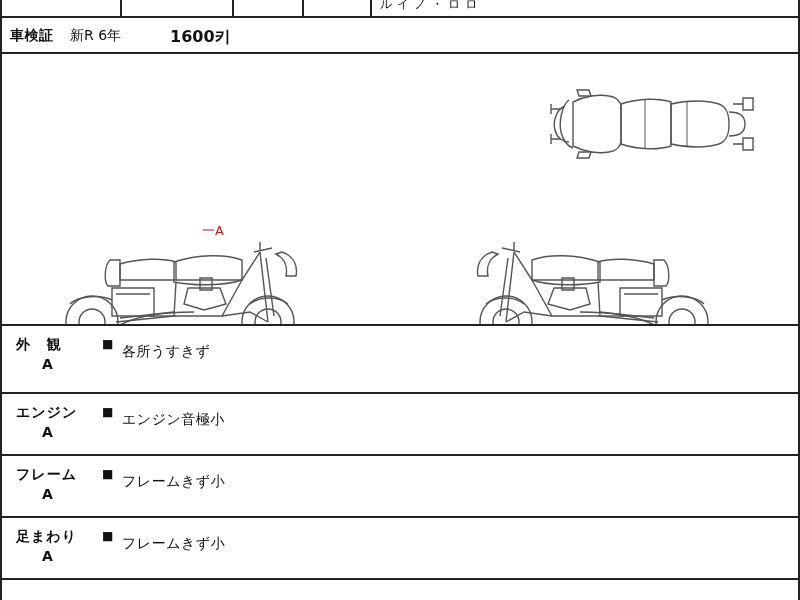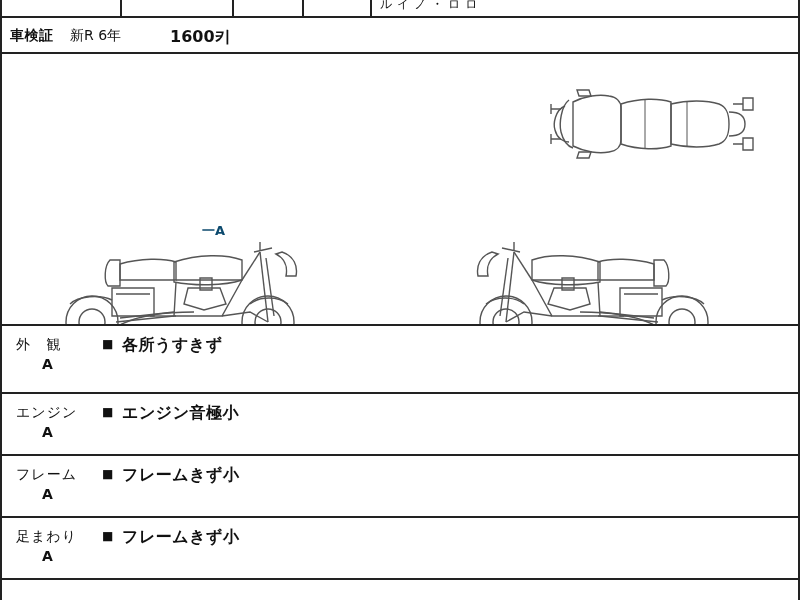--- a/index.html
+++ b/index.html
@@ -87,61 +87,61 @@
     box-sizing: border-box;
     overflow: hidden;
   }
   .draw-area svg { display: block; }
   .fig {
     position: absolute;
   }
   .mark {
     position: absolute;
     font-size: 13px;
-    font-weight: 700;
-    color: #0c4a6e;
+    font-weight: 400;
+    color: #b91c1c;
   }
 
   
   .cond-row {
     position: relative;
     box-sizing: border-box;
     border-bottom: 2px solid #222;
     height: 62px;
   }
   .cond-row.first { height: 68px; }
   .cond-row .cat {
     position: absolute;
     left: 14px;
     top: 10px;
     font-size: 14px;
-    font-weight: 400;
+    font-weight: 700;
     letter-spacing: 1px;
     white-space: nowrap;
   }
   .cond-row .grade {
     position: absolute;
     left: 40px;
     top: 30px;
     font-size: 14px;
     font-weight: 700;
   }
   .cond-row .bullet {
     position: absolute;
     left: 100px;
     top: 12px;
     font-size: 12px;
     line-height: 1;
   }
   .cond-row .note {
     position: absolute;
     left: 120px;
-    top: 9px;
-    font-size: 16px;
-    font-weight: 700;
+    top: 17px;
+    font-size: 14px;
+    font-weight: 400;
     letter-spacing: 0.5px;
   }
   .cond-row.first .cat { letter-spacing: 6px; }
 </style>
 </head>
 <body>
 
 <div class="sheet">
 
   <div class="top-strip">

